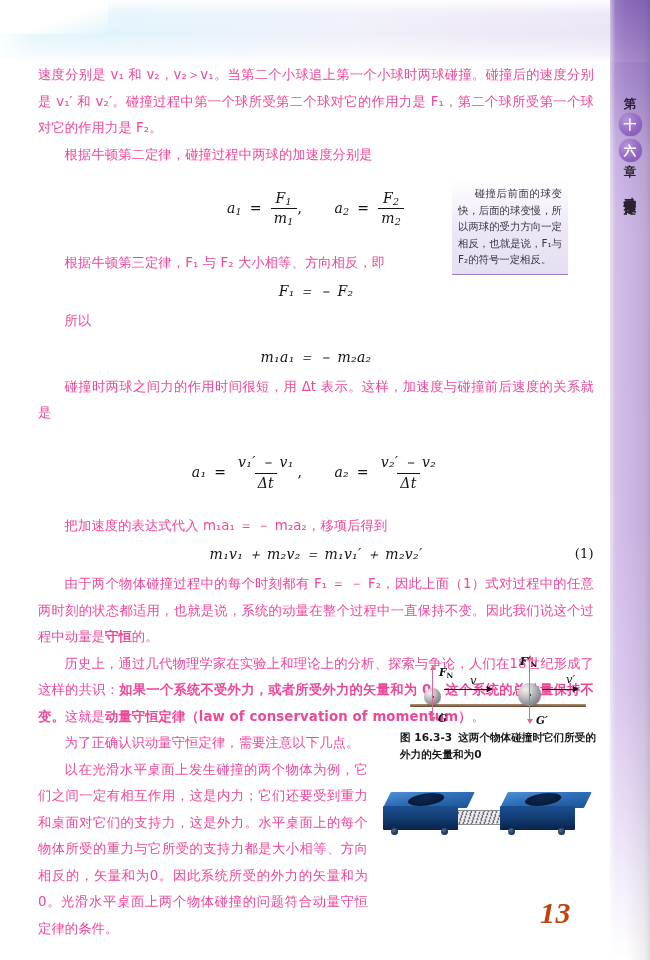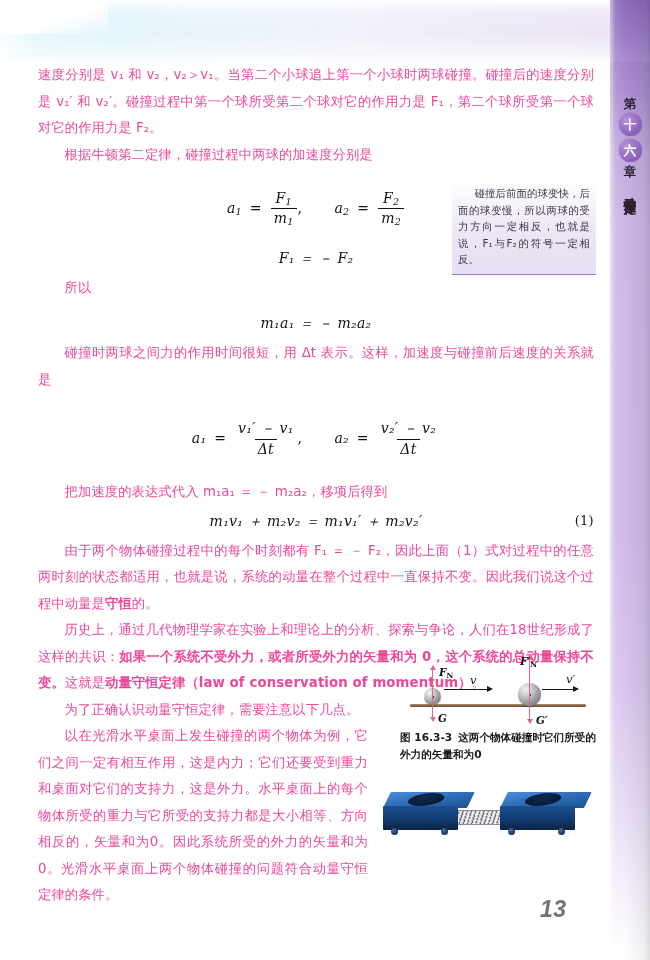--- a/index.html
+++ b/index.html
@@ -183,21 +183,21 @@
     font-style: normal;
     font-family: "DejaVu Serif","Liberation Serif",serif;
     font-size: 13px;
     color: #121216;
   }
 
   
   #side-note {
     position: absolute;
     left: 452px; top: 180px;
-    width: 144px;
+    width: 116px;
     padding: 5px 6px 6px 6px;
     box-sizing: border-box;
     background: linear-gradient(180deg, rgba(255,255,255,0.0) 0%, #ece6f6 55%, #e6dff3 100%);
     border-bottom: 1.6px solid #9a7cc6;
     font-size: 10.4px;
     line-height: 16.5px;
     color: #3a3344;
     text-indent: 1.6em;
     text-align: justify;
     font-family: "DejaVu Sans","Liberation Sans",sans-serif;
@@ -361,25 +361,25 @@
     font-weight: 700;
     text-align: justify;
     margin-top: 3px;
   }
   .figcap .num { margin-right: 6px; }
 
   
   #page-number {
     position: absolute;
     left: 540px; top: 896px;
-    font-family: Liberation Sans, sans-serif;
+    font-family: Liberation Serif, serif;
     font-style: italic;
     font-weight: 700;
-    font-size: 23px;
-    color: #737373;
+    font-size: 30px;
+    color: #c2410c;
     letter-spacing: 0.5px;
   }
 </style>
 </head>
 <body>
 
 <div id="page">
 
   <div id="header-band">
     <div id="header-band-inner"></div>
@@ -418,20 +418,21 @@
           <span>a</span><span class="sub">2</span>
           <span style="font-style:normal;"> = </span>
           <span class="frac">
             <span class="num"><span>F</span><span class="sub">2</span></span>
             <span class="den"><span>m</span><span class="sub">2</span></span>
           </span>
         </span>
       </span>
     </div>
 
+    <p class="para indent">根据牛顿第三定律，F₁ 与 F₂ 大小相等、方向相反，即</p>
 
     <div class="eq">F₁ ＝ － F₂</div>
 
     <p class="para indent">所以</p>
 
     <div class="eq" style="margin-top:14px;">m₁a₁ ＝ － m₂a₂</div>
 
     <p class="para indent" style="margin-top:6px;">碰撞时两球之间力的作用时间很短，用 Δt 表示。这样，加速度与碰撞前后速度的关系就是</p>
 
     <div class="eq" style="margin-top:12px;">

